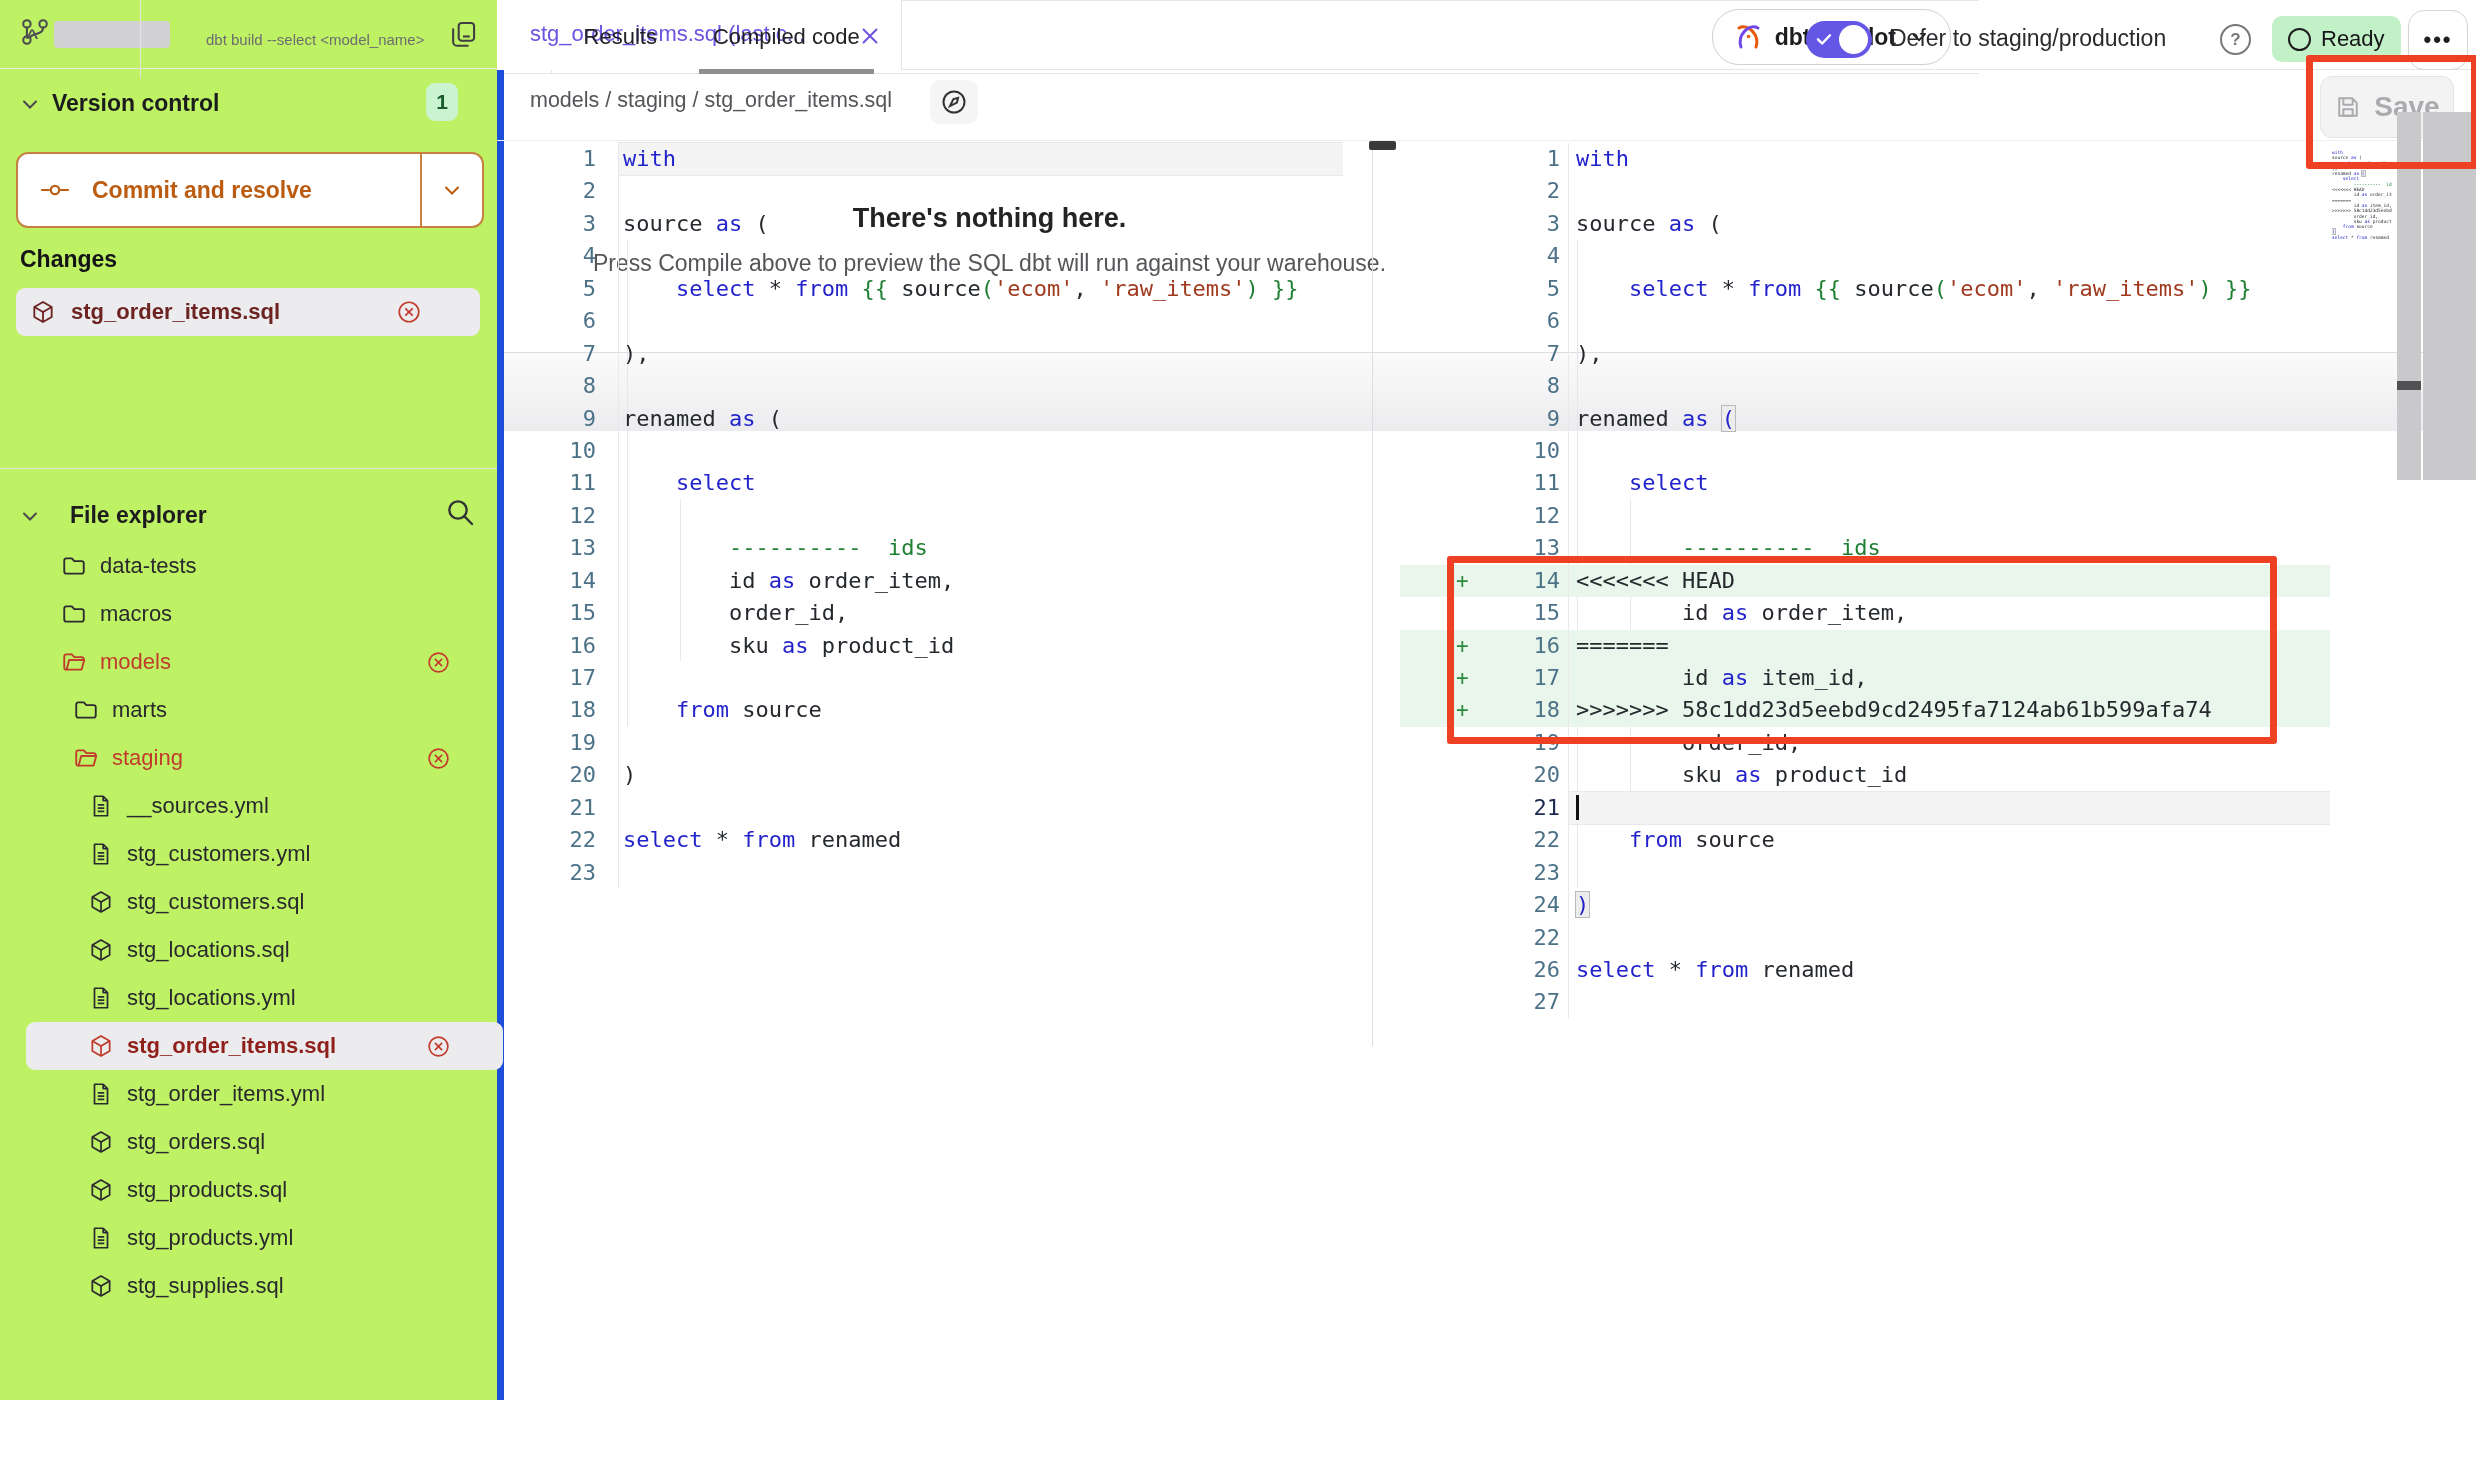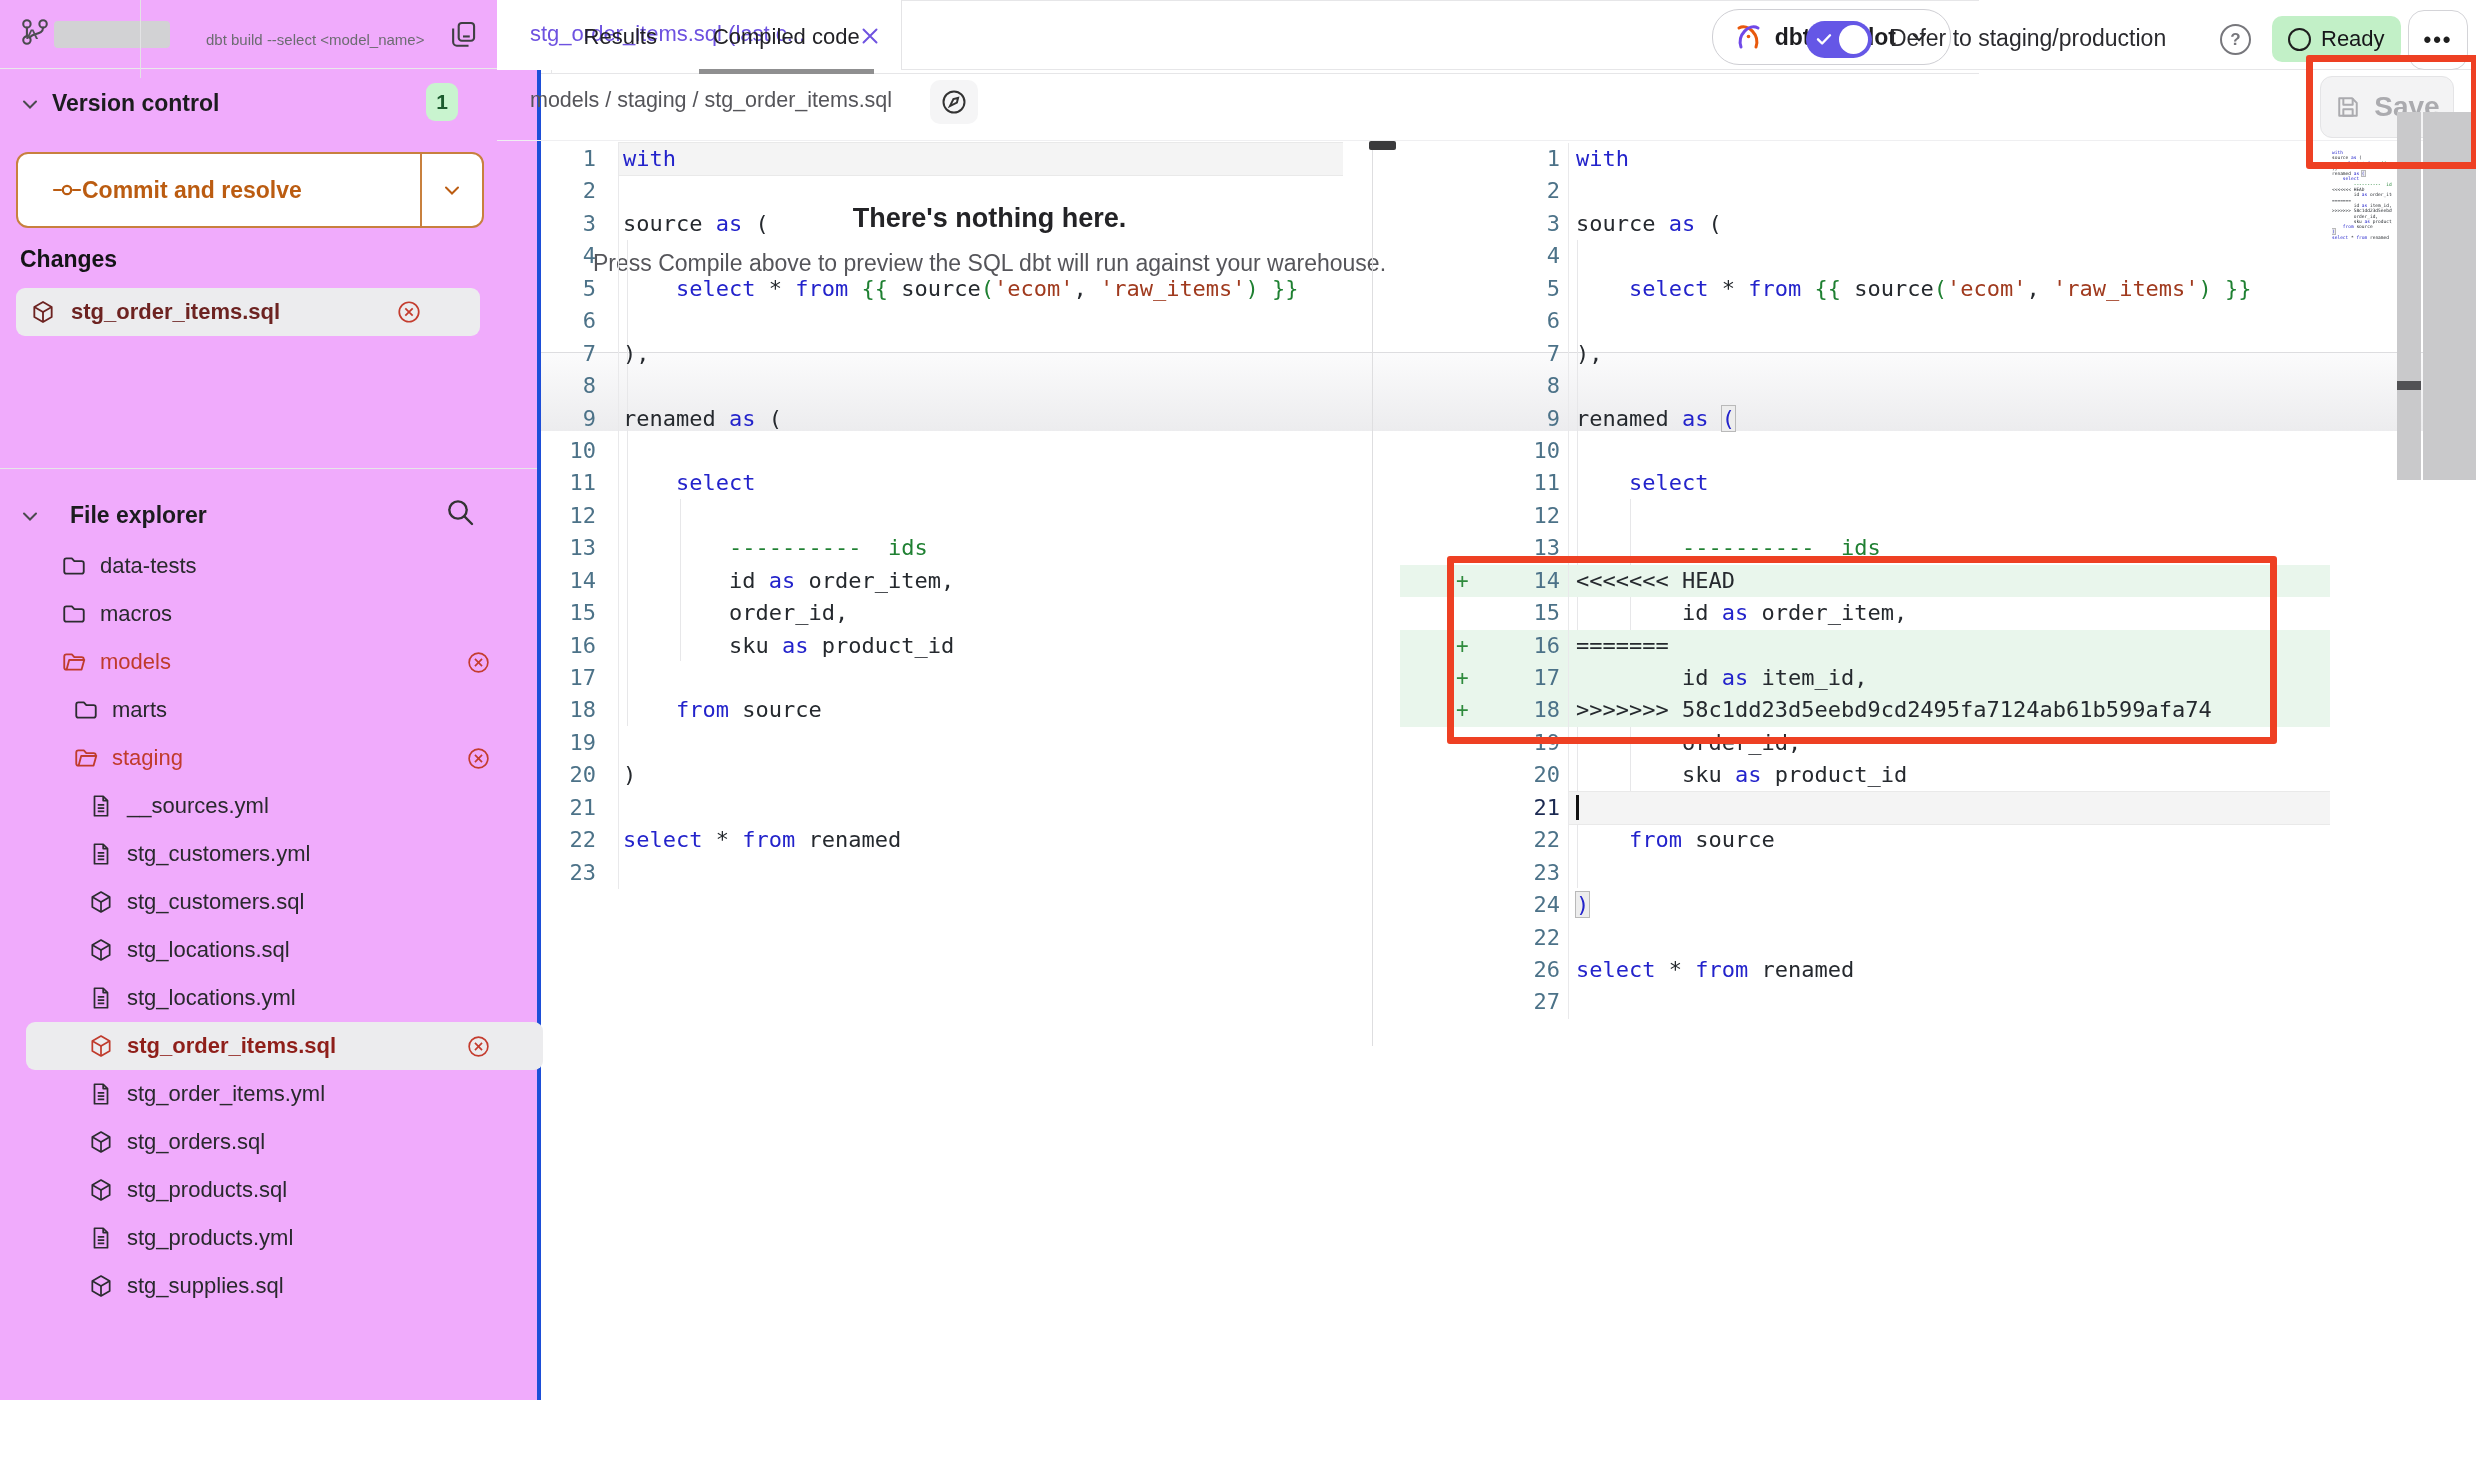--- a/index.html
+++ b/index.html
@@ -2,32 +2,32 @@
 <html><head>
 <meta charset="utf-8">
 <style>
   html,body{margin:0;padding:0;background:#fff;}
   #app{position:relative;width:2476px;height:1478px;background:#fff;overflow:hidden;
        font-family:"Liberation Sans",sans-serif;color:#232326;}
   .abs{position:absolute;}
   svg{display:block;}
 
   
-  #sidebar{left:0;top:0;width:497px;height:1400px;border-right:4px solid #1d4ed8;background:#f0abfc;padding-left:40px;}
+  #sidebar{left:0;top:0;width:497px;height:1400px;border-right:7px solid #1d4ed8;background:#bef264;}
   .sb-head{position:absolute;left:0;top:0;width:100%;height:68px;border-bottom:1px solid #e9e9eb;}
   .branch-icon{position:absolute;left:20px;top:17px;color:#4a4a4e;}
   .branch-ph{position:absolute;left:54px;top:21px;width:116px;height:27px;background:#d2d2d4;border-radius:4px;}
   .copy-btn{position:absolute;left:444px;top:15px;width:38px;height:38px;color:#3f3f43;display:flex;align-items:center;justify-content:center;}
   .vc-chev{position:absolute;left:18px;top:92px;color:#4a4a4e;}
   .vc-title{position:absolute;left:52px;top:90px;font-size:23px;font-weight:700;color:#1c1c1f;}
   .vc-badge{position:absolute;left:426px;top:83px;width:32px;height:38px;background:#c9f4cf;color:#1b5a2d;
             border-radius:9px;font-size:21px;font-weight:600;display:flex;align-items:center;justify-content:center;}
   .commit-btn{position:absolute;left:16px;top:152px;width:464px;height:72px;border:2px solid #c8803e;border-radius:12px;
               background:#fff;display:flex;align-items:center;}
-  .commit-main{flex:1;display:flex;align-items:center;padding-left:22px;height:100%;margin-left:12px;}
+  .commit-main{flex:1;display:flex;align-items:center;gap:22px;padding-left:22px;height:100%;}
   .commit-label{font-size:23px;font-weight:700;color:#bb5c11;}
   .commit-caret{width:60px;height:100%;border-left:2px solid #c8803e;display:flex;align-items:center;justify-content:center;color:#bb5c11;}
   .changes-label{position:absolute;left:20px;top:246px;font-size:23px;font-weight:700;color:#141417;}
   .change-row{position:absolute;left:16px;top:288px;width:464px;height:48px;background:#ececee;border-radius:9px;
               display:flex;align-items:center;gap:15px;padding-left:14px;box-sizing:border-box;}
   .change-row .mi{color:#6d2321;}
   .change-name{font-size:22px;font-weight:600;color:#6d2321;}
   .change-cx{position:absolute;right:58px;color:#c43c2e;}
   .sb-div2{position:absolute;left:0;top:468px;width:100%;height:1px;background:#e6e6e8;}
   .fe-chev{position:absolute;left:18px;top:504px;color:#4a4a4e;}

